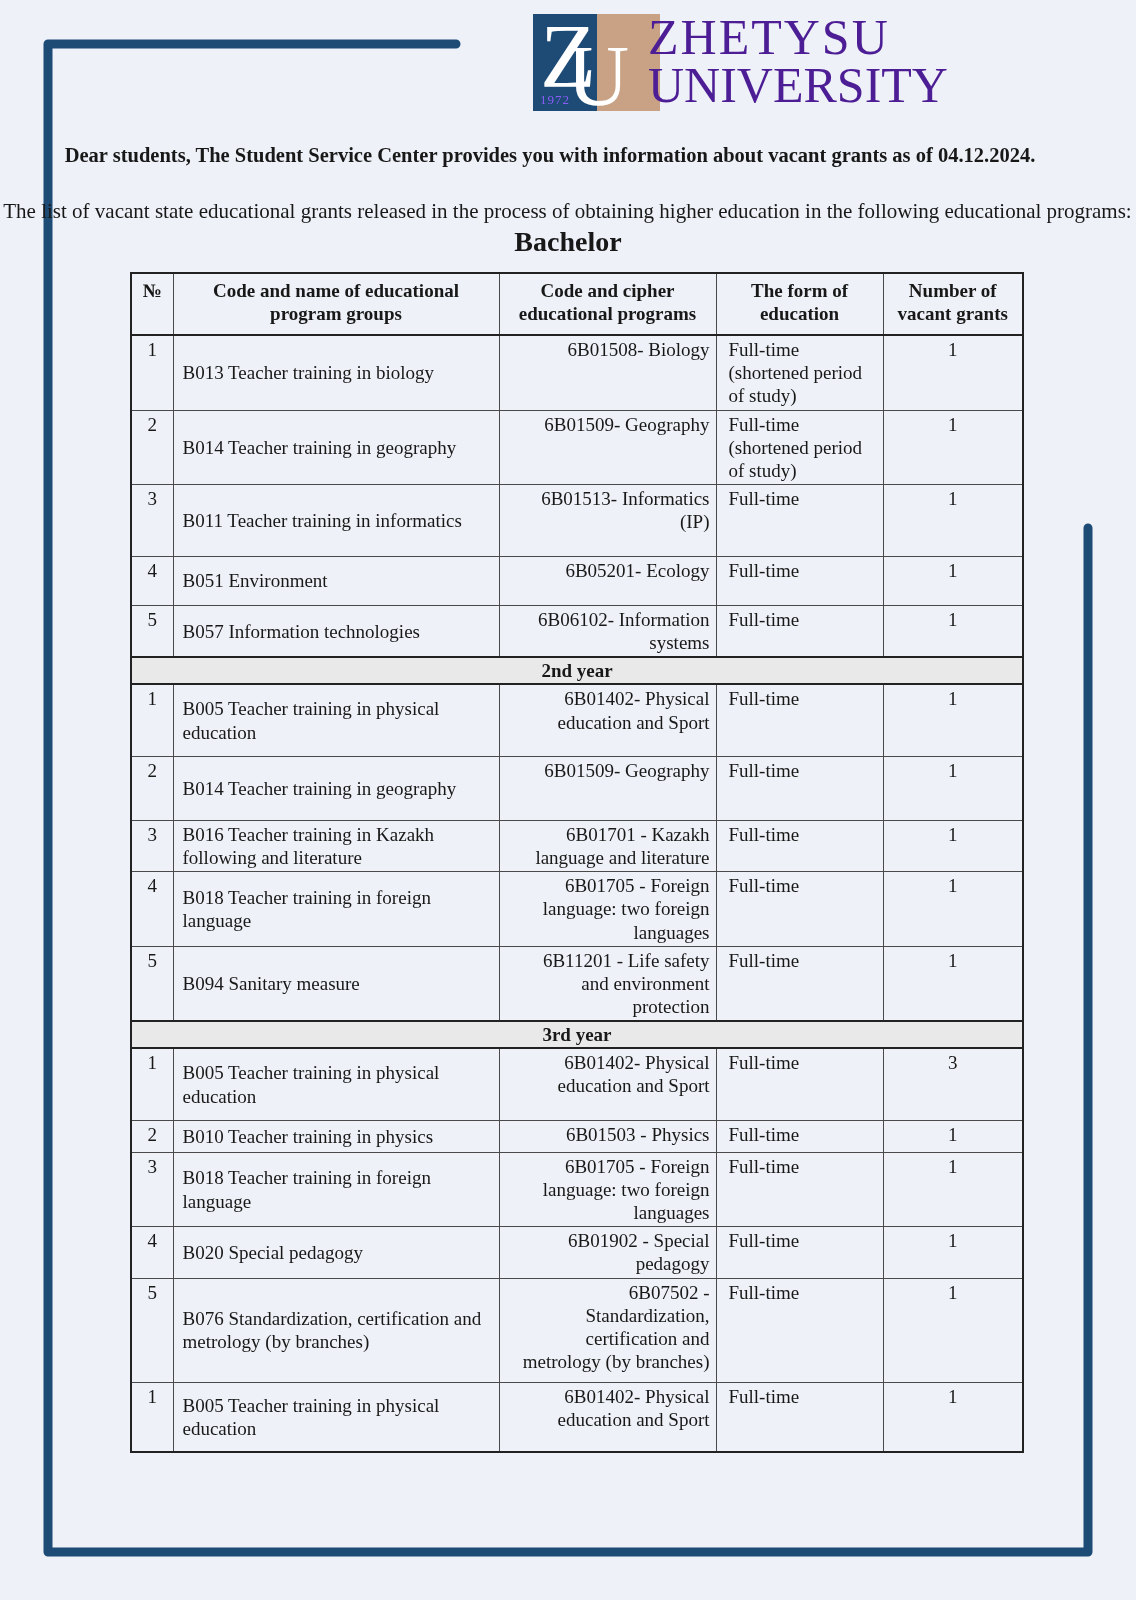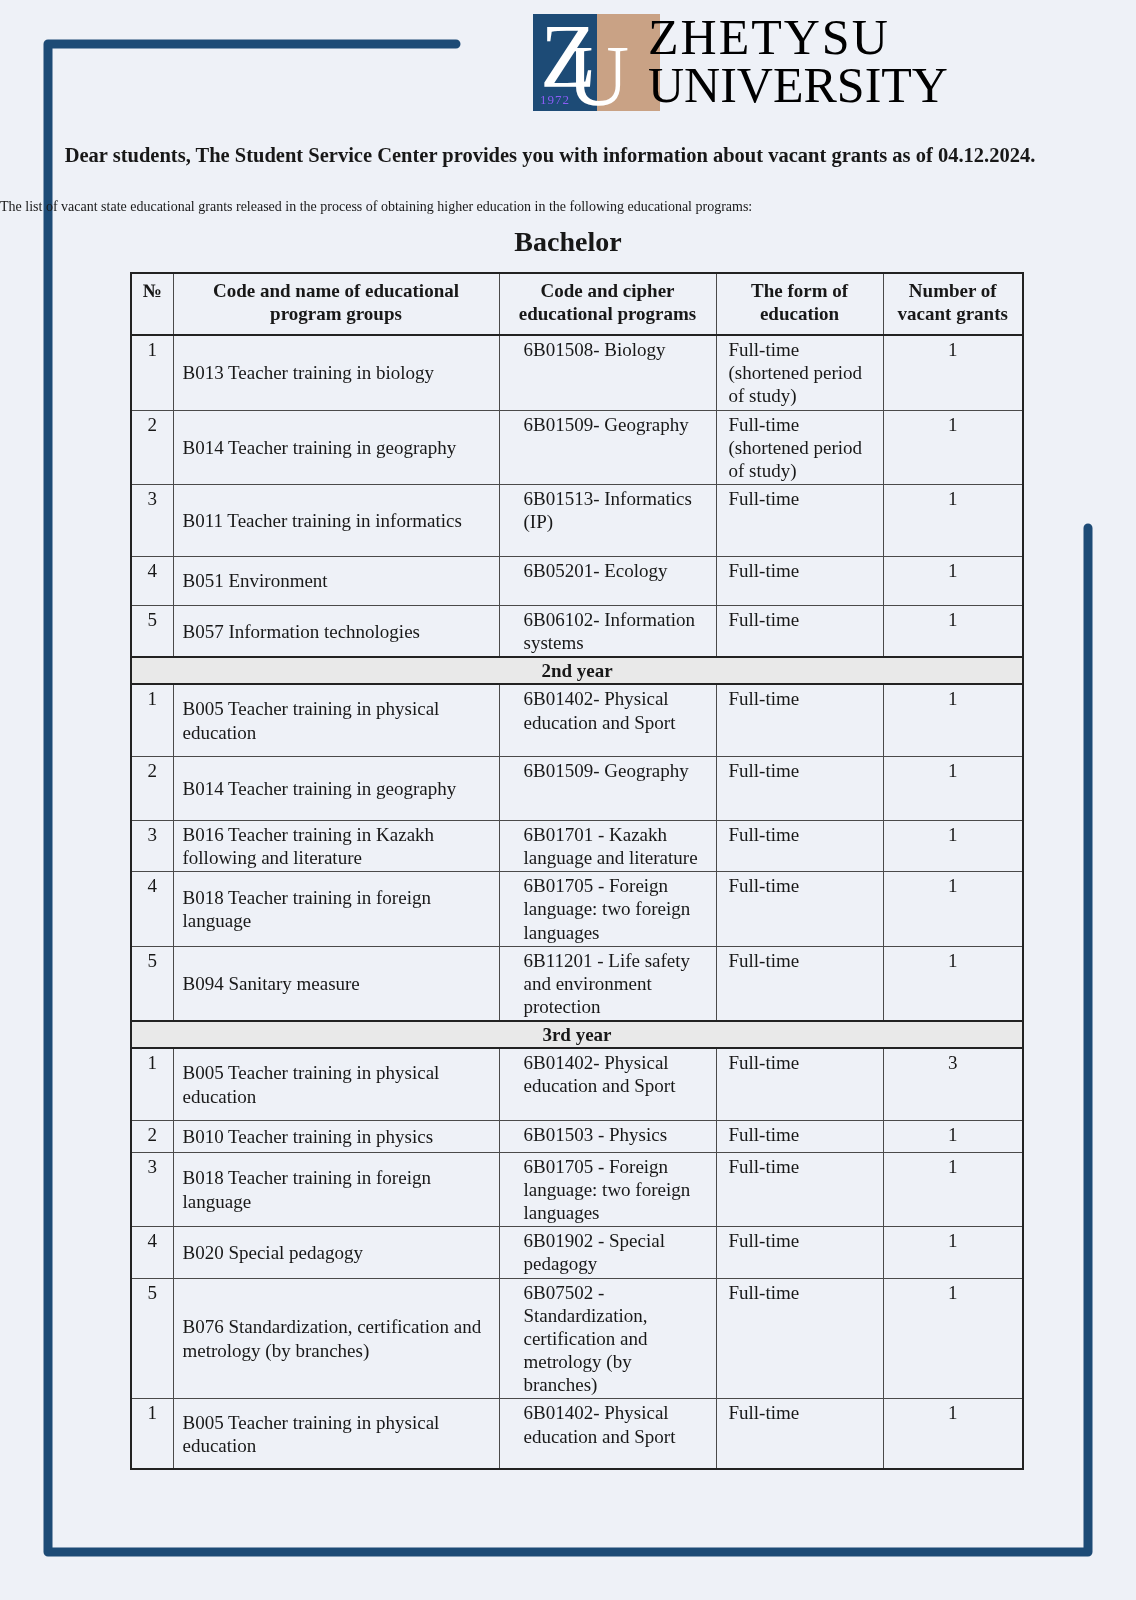--- a/index.html
+++ b/index.html
@@ -10,29 +10,29 @@
   }
   .frame-svg{position:absolute;left:0;top:0;width:1136px;height:1600px;pointer-events:none;}
 
   
   .emblem{position:absolute;left:533px;top:14px;width:127px;height:97px;}
   .z-block{position:absolute;left:0;top:0;width:64px;height:97px;background:#1d4b76;}
   .u-block{position:absolute;left:64px;top:0;width:63px;height:97px;background:#c9a285;}
   .z-letter{position:absolute;left:7px;top:-6px;font-size:92px;line-height:97px;color:#ffffff;z-index:2;}
   .u-letter{position:absolute;left:34px;top:14px;font-size:86px;line-height:97px;color:#ffffff;z-index:3;}
   .founding-year{position:absolute;left:7px;bottom:3px;font-size:13px;letter-spacing:1px;color:#8b5cf6;z-index:4;}
-  .wordmark{position:absolute;left:648px;top:12px;color:#000000;font-family:Liberation Serif, serif;}
+  .wordmark{position:absolute;left:648px;top:12px;color:#4c1d95;font-family:Liberation Serif, serif;}
   .wordmark .line1{font-size:50px;line-height:50px;letter-spacing:2px;}
   .wordmark .line2{font-size:50px;line-height:47px;letter-spacing:0px;}
 
   
   .heading{position:absolute;top:144px;left:0;width:1100px;margin:0;text-align:center;
     font-size:20.5px;font-weight:bold;}
-  .subheading{position:absolute;top:199px;left:0;width:1135px;margin:0;
-    font-size:14px;}
+  .subheading{position:absolute;top:199px;left:0;width:1135px;margin:0;text-align:center;
+    font-size:21px;}
   .degree{position:absolute;top:226px;left:0;width:1136px;margin:0;text-align:center;
     font-size:28px;font-weight:bold;}
 
   
   table.grants{
     position:absolute;left:130px;top:272px;width:892px;
     border-collapse:collapse;table-layout:fixed;
     border:2px solid #222;
   }
   .grants th,.grants td{
@@ -48,21 +48,21 @@
   .grants thead th.c0{text-align:center;padding:5px 1px;}
   .section-row td{
     background:#e9e9e9;border-top:2px solid #222;border-bottom:2px solid #222;
     text-align:center;font-weight:bold;height:25px;padding:0 4px;
   }
   
   col.c0{width:42px;}  col.c1{width:326px;} col.c2{width:217px;}
   col.c3{width:167px;} col.c4{width:140px;}
   td.c0{text-align:center;vertical-align:top;}
   td.c1{vertical-align:middle;padding-left:9px;}
-  td.c2{vertical-align:top;padding-left:24px;}
+  td.c2{vertical-align:top;padding-left:16px;text-align:right;}
   td.c3{vertical-align:top;padding-left:12px;}
   td.c4{text-align:center;vertical-align:top;}
   
   .s0r0{height:74px}.s0r1{height:72px}.s0r2{height:72px}.s0r3{height:49px}.s0r4{height:49px}
   .s1r0{height:72px}.s1r1{height:64px}.s1r2{height:48px}.s1r3{height:73px}.s1r4{height:73px}
   .s2r0{height:72px}.s2r1{height:32px}.s2r2{height:72px}.s2r3{height:48px}.s2r4{height:104px}
   .s3r0{height:70px}
 </style>
 </head>
 <body>

